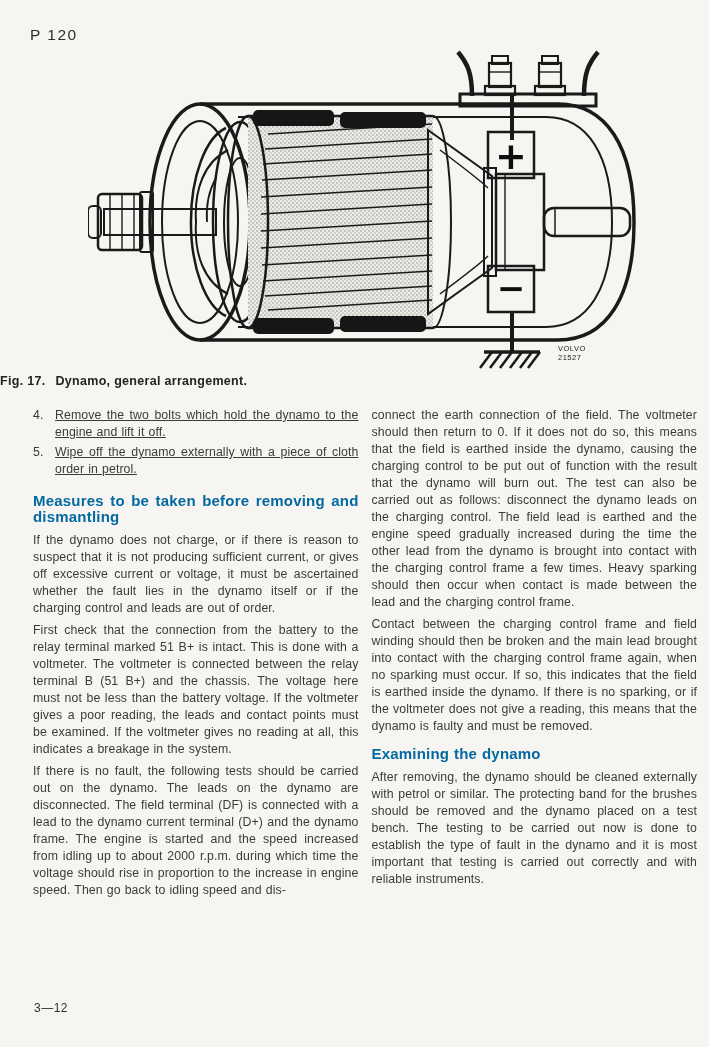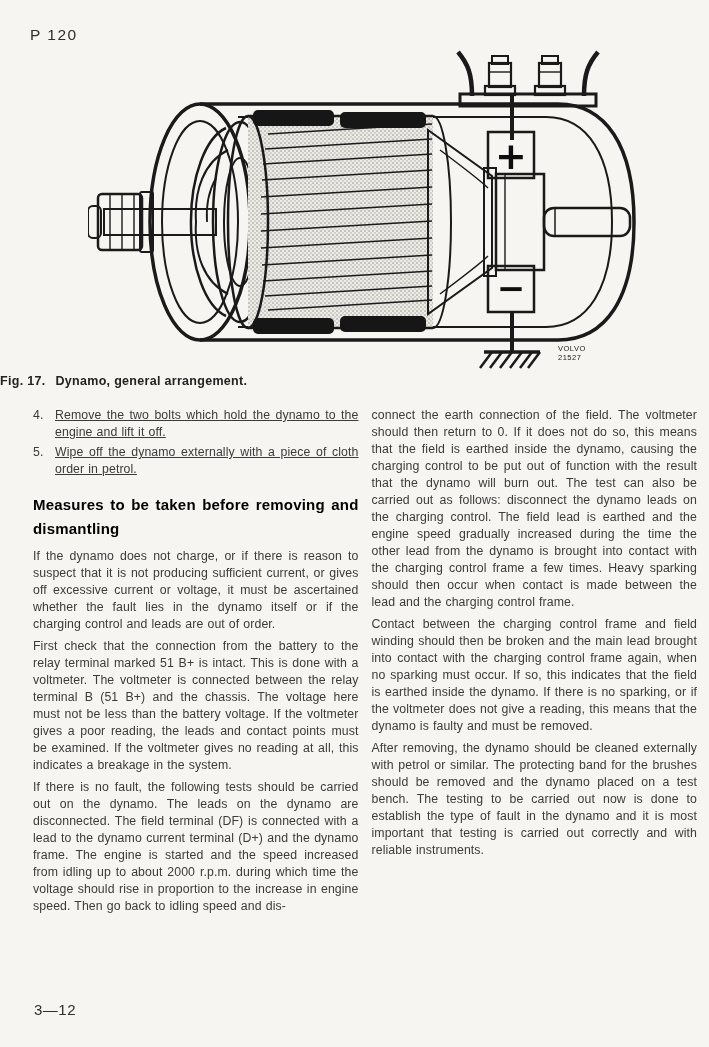--- a/index.html
+++ b/index.html
@@ -34,27 +34,27 @@
     width:325.5px; flex:none;
     font-size:12.3px; line-height:17px;
     text-align:justify; letter-spacing:0.1px;
     word-spacing:0.5px;
   }
   .col p { margin:0 0 5px 0; }
   .list-item { display:flex; margin:0 0 3px 0; }
   .list-num { flex:none; width:22px; }
   .list-text { flex:1; text-align:justify;text-decoration:underline; }
   h3.sect {
-    font-size:15px; line-height:24px; margin:15px 0 7px 0;
-    color:#000000; letter-spacing:0.2px; font-weight:bold;
+    font-size:15px; line-height:16px; margin:15px 0 7px 0;
+    color:#0369a1; letter-spacing:0.2px; font-weight:bold;
   }
   h3.sect.right { margin-top:11px; }
   .page-footer {
     position:absolute; left:34px; top:1001px;
-    font-size:15px; letter-spacing:0.5px; color:#2f2f2f;
+    font-size:12px; letter-spacing:0.5px; color:#2f2f2f;
   }
   svg .ln { stroke:#1a1a1a; fill:none; }
   svg text.credit { font-family:"Liberation Sans", sans-serif; font-size:7.5px; fill:#222; letter-spacing:0.5px; }
   svg text.terminal-glyph { font-family:"DejaVu Sans", sans-serif; font-weight:bold; fill:#0d0d0d; }
 </style>
 </head>
 <body>
 
 <div class="page">
 
@@ -220,19 +220,20 @@
         <span class="list-text">Wipe off the dynamo externally with a piece of cloth order in petrol.</span>
       </div>
       <h3 class="sect">Measures to be taken before removing and dismantling</h3>
       <p>If the dynamo does not charge, or if there is reason to suspect that it is not producing sufficient current, or gives off excessive current or voltage, it must be ascertained whether the fault lies in the dynamo itself or if the charging control and leads are out of order.</p>
       <p>First check that the connection from the battery to the relay terminal marked 51 B+ is intact. This is done with a voltmeter. The voltmeter is connected between the relay terminal B (51 B+) and the chassis. The voltage here must not be less than the battery voltage. If the voltmeter gives a poor reading, the leads and contact points must be examined. If the voltmeter gives no reading at all, this indicates a breakage in the system.</p>
       <p>If there is no fault, the following tests should be carried out on the dynamo. The leads on the dynamo are disconnected. The field terminal (DF) is connected with a lead to the dynamo current terminal (D+) and the dynamo frame. The engine is started and the speed increased from idling up to about 2000 r.p.m. during which time the voltage should rise in proportion to the increase in engine speed. Then go back to idling speed and dis-</p>
     </div>
     <div class="col">
       <p>connect the earth connection of the field. The voltmeter should then return to 0. If it does not do so, this means that the field is earthed inside the dynamo, causing the charging control to be put out of function with the result that the dynamo will burn out. The test can also be carried out as follows: disconnect the dynamo leads on the charging control. The field lead is earthed and the engine speed gradually increased during the time the other lead from the dynamo is brought into contact with the charging control frame a few times. Heavy sparking should then occur when contact is made between the lead and the charging control frame.</p>
       <p>Contact between the charging control frame and field winding should then be broken and the main lead brought into contact with the charging control frame again, when no sparking must occur. If so, this indicates that the field is earthed inside the dynamo. If there is no sparking, or if the voltmeter does not give a reading, this means that the dynamo is faulty and must be removed.</p>
+      <h3 class="sect right">Examining the dynamo</h3>
       <p>After removing, the dynamo should be cleaned externally with petrol or similar. The protecting band for the brushes should be removed and the dynamo placed on a test bench. The testing to be carried out now is done to establish the type of fault in the dynamo and it is most important that testing is carried out correctly and with reliable instruments.</p>
     </div>
   </div>
 
   <div class="page-footer">3—12</div>
 
 </div>
 
 </body></html>

